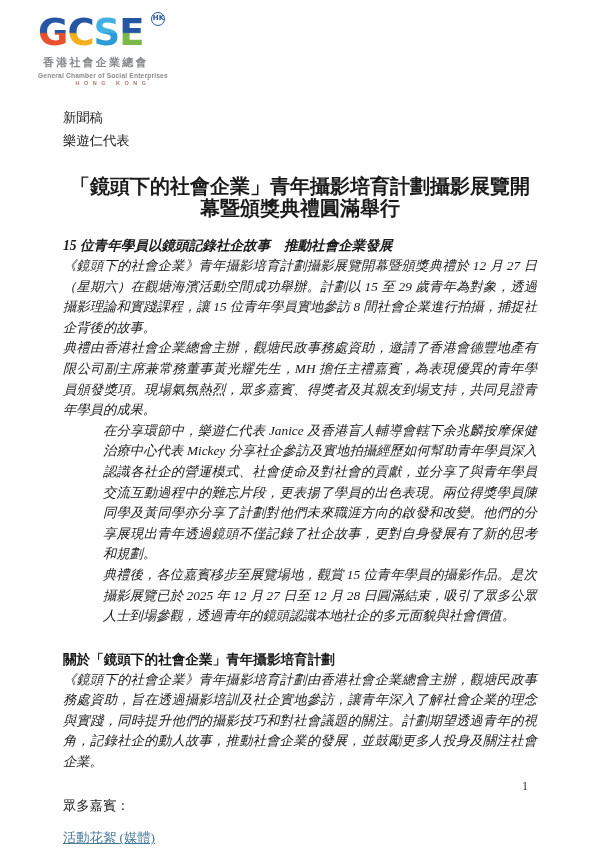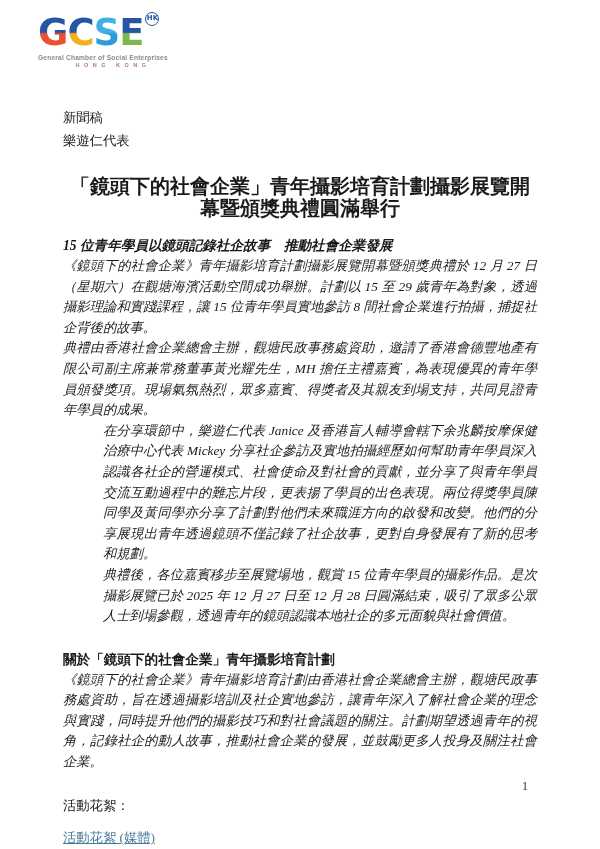--- a/index.html
+++ b/index.html
@@ -21,21 +21,21 @@
     font-family: "DejaVu Sans", "Liberation Sans", sans-serif;
     font-weight: 800; font-size: 37px; line-height: 38px;
     letter-spacing: -1px; display: flex;
   }
   .logo-letter { display: inline-block; }
   .logo-tm {
     font-family: "DejaVu Sans", sans-serif;
     font-size: 7px; font-weight: 700; color: #2456a4;
     border: 1.5px solid #2456a4; border-radius: 50%;
     width: 14px; height: 14px; line-height: 11px; text-align: center;
-    margin-left: 2px; margin-top: -2px;
+    margin-left: 8px; margin-top: -2px;
   }
   .logo-cn {
     margin-top: 3px; color: #85898c; font-size: 11px; font-weight: 700;
     letter-spacing: 2.2px; white-space: nowrap; padding-left: 5px;
     font-family: "Liberation Sans", sans-serif;
   }
   .logo-en {
     margin-top: 2px; color: #8a8a8a; font-size: 6.6px; font-weight: 700;
     letter-spacing: 0.2px; white-space: nowrap;
     font-family: "Liberation Sans", sans-serif;
@@ -89,20 +89,21 @@
   <header class="logo">
     <div class="logo-row">
       <div class="logo-letters">
         <span class="logo-letter" style="background-image: linear-gradient(rgb(36, 86, 164) 48%, rgb(232, 80, 46) 52%); background-clip: text; color: transparent;">G</span>
         <span class="logo-letter" style="background-image: linear-gradient(rgb(36, 86, 164) 48%, rgb(242, 176, 30) 52%); background-clip: text; color: transparent;">C</span>
         <span class="logo-letter" style="background-image: linear-gradient(rgb(65, 177, 228) 48%, rgb(43, 156, 216) 52%); background-clip: text; color: transparent;">S</span>
         <span class="logo-letter" style="background-image: linear-gradient(rgb(36, 86, 164) 48%, rgb(123, 185, 74) 52%); background-clip: text; color: transparent;">E</span>
       </div>
       <span class="logo-tm">HK</span>
     </div>
+    <div class="logo-cn">香港社會企業總會</div>
     <div class="logo-en">General Chamber of Social Enterprises</div>
     <div class="logo-region">HONG KONG</div>
   </header>
 
   <main class="content">
     <div class="meta-line">新聞稿</div>
     <div class="meta-line">樂遊仁代表</div>
 
     <h1 class="doc-title">「鏡頭下的社會企業」青年攝影培育計劃攝影展覽開幕暨頒獎典禮圓滿舉行</h1>
 
@@ -113,20 +114,20 @@
     <p class="body-para gap-s">典禮由香港社會企業總會主辦，觀塘民政事務處資助，邀請了香港會德豐地產有限公司副主席兼常務董事黃光耀先生，MH 擔任主禮嘉賓，為表現優異的青年學員頒發獎項。現場氣氛熱烈，眾多嘉賓、得獎者及其親友到場支持，共同見證青年學員的成果。</p>
 
     <p class="body-para gap-m">在分享環節中，樂遊仁代表 Janice 及香港盲人輔導會轄下余兆麟按摩保健治療中心代表 Mickey 分享社企參訪及實地拍攝經歷如何幫助青年學員深入認識各社企的營運模式、社會使命及對社會的貢獻，並分享了與青年學員交流互動過程中的難忘片段，更表揚了學員的出色表現。兩位得獎學員陳同學及黃同學亦分享了計劃對他們未來職涯方向的啟發和改變。他們的分享展現出青年透過鏡頭不僅記錄了社企故事，更對自身發展有了新的思考和規劃。</p>
 
     <p class="body-para gap-m">典禮後，各位嘉賓移步至展覽場地，觀賞 15 位青年學員的攝影作品。是次攝影展覽已於 2025 年 12 月 27 日至 12 月 28 日圓滿結束，吸引了眾多公眾人士到場參觀，透過青年的鏡頭認識本地社企的多元面貌與社會價值。</p>
 
     <h2 class="about-heading">關於「鏡頭下的社會企業」青年攝影培育計劃</h2>
 
     <p class="body-para">《鏡頭下的社會企業》青年攝影培育計劃由香港社會企業總會主辦，觀塘民政事務處資助，旨在透過攝影培訓及社企實地參訪，讓青年深入了解社會企業的理念與實踐，同時提升他們的攝影技巧和對社會議題的關注。計劃期望透過青年的視角，記錄社企的動人故事，推動社會企業的發展，並鼓勵更多人投身及關注社會企業。</p>
 
-    <p class="highlights-label">活動花絮：</p>
+    <p class="highlights-label">眾多嘉賓：</p>
 
     <a class="highlights-link" href="#" style="color: rgb(74, 122, 154);">活動花絮 (媒體)</a>
   </main>
 
   <div class="page-number">1</div>
 
 </div>
 
 </body></html>

